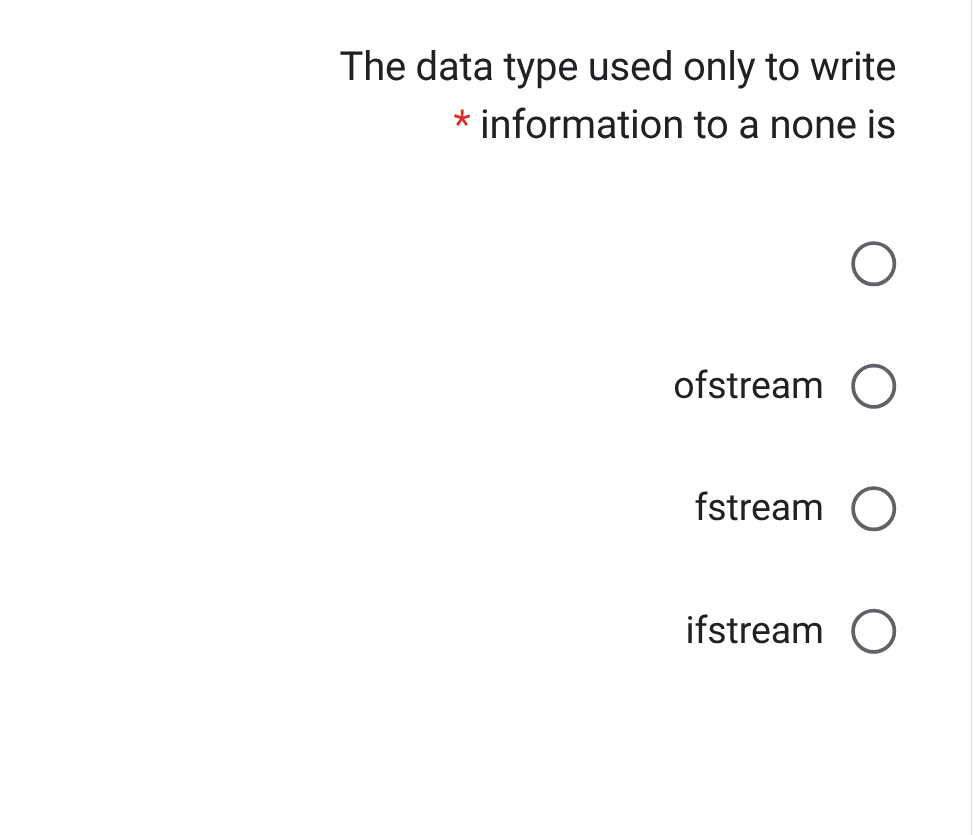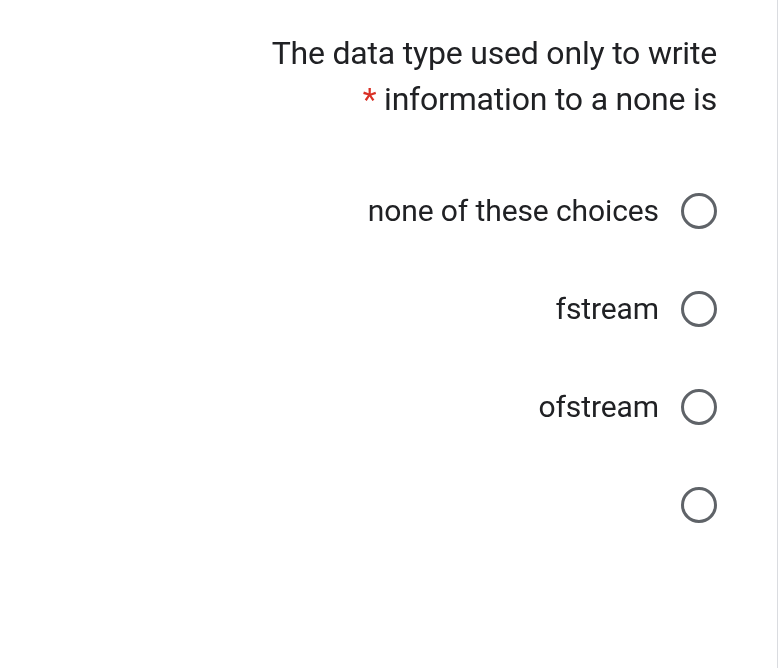--- a/index.html
+++ b/index.html
@@ -62,28 +62,28 @@
 
 <div class="card">
   <div class="question-text">
     <span>The data type used only to write</span><br>
     <span class="required-asterisk">*</span>
     <span>information to a none is</span>
   </div>
 
   <div class="options">
     <div class="option-row">
-      <span class="option-label">none of these choices</span>
+      <span class="radio-circle"></span>
+    </div>
+    <div class="option-row">
+      <span class="option-label">ofstream</span>
       <span class="radio-circle"></span>
     </div>
     <div class="option-row">
       <span class="option-label">fstream</span>
       <span class="radio-circle"></span>
     </div>
     <div class="option-row">
-      <span class="option-label">ofstream</span>
-      <span class="radio-circle"></span>
-    </div>
-    <div class="option-row">
+      <span class="option-label">ifstream</span>
       <span class="radio-circle"></span>
     </div>
   </div>
 </div>
 
 </body></html>

